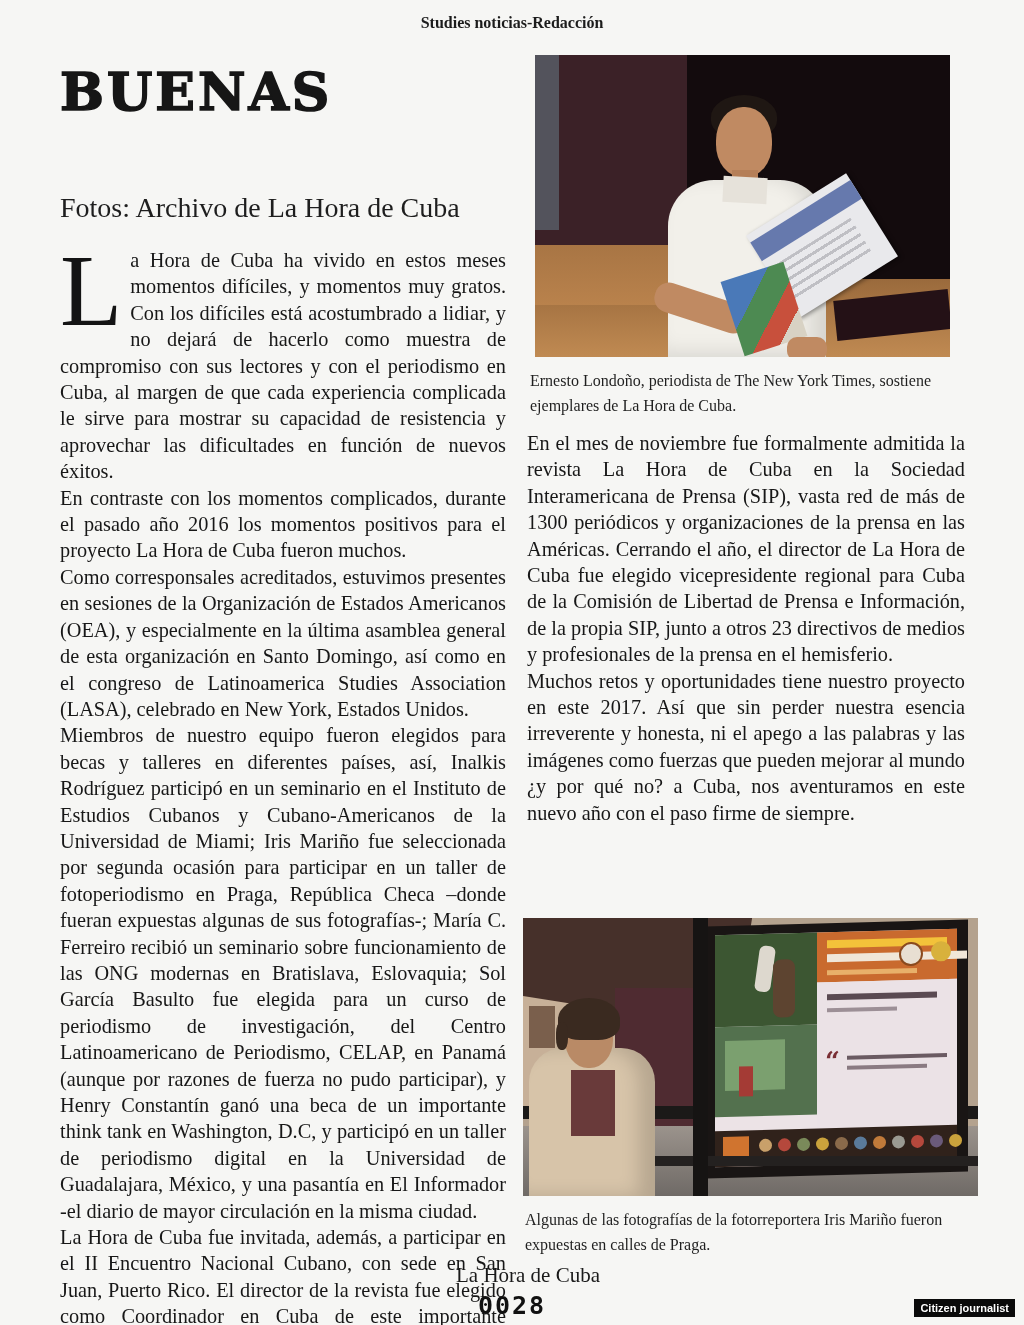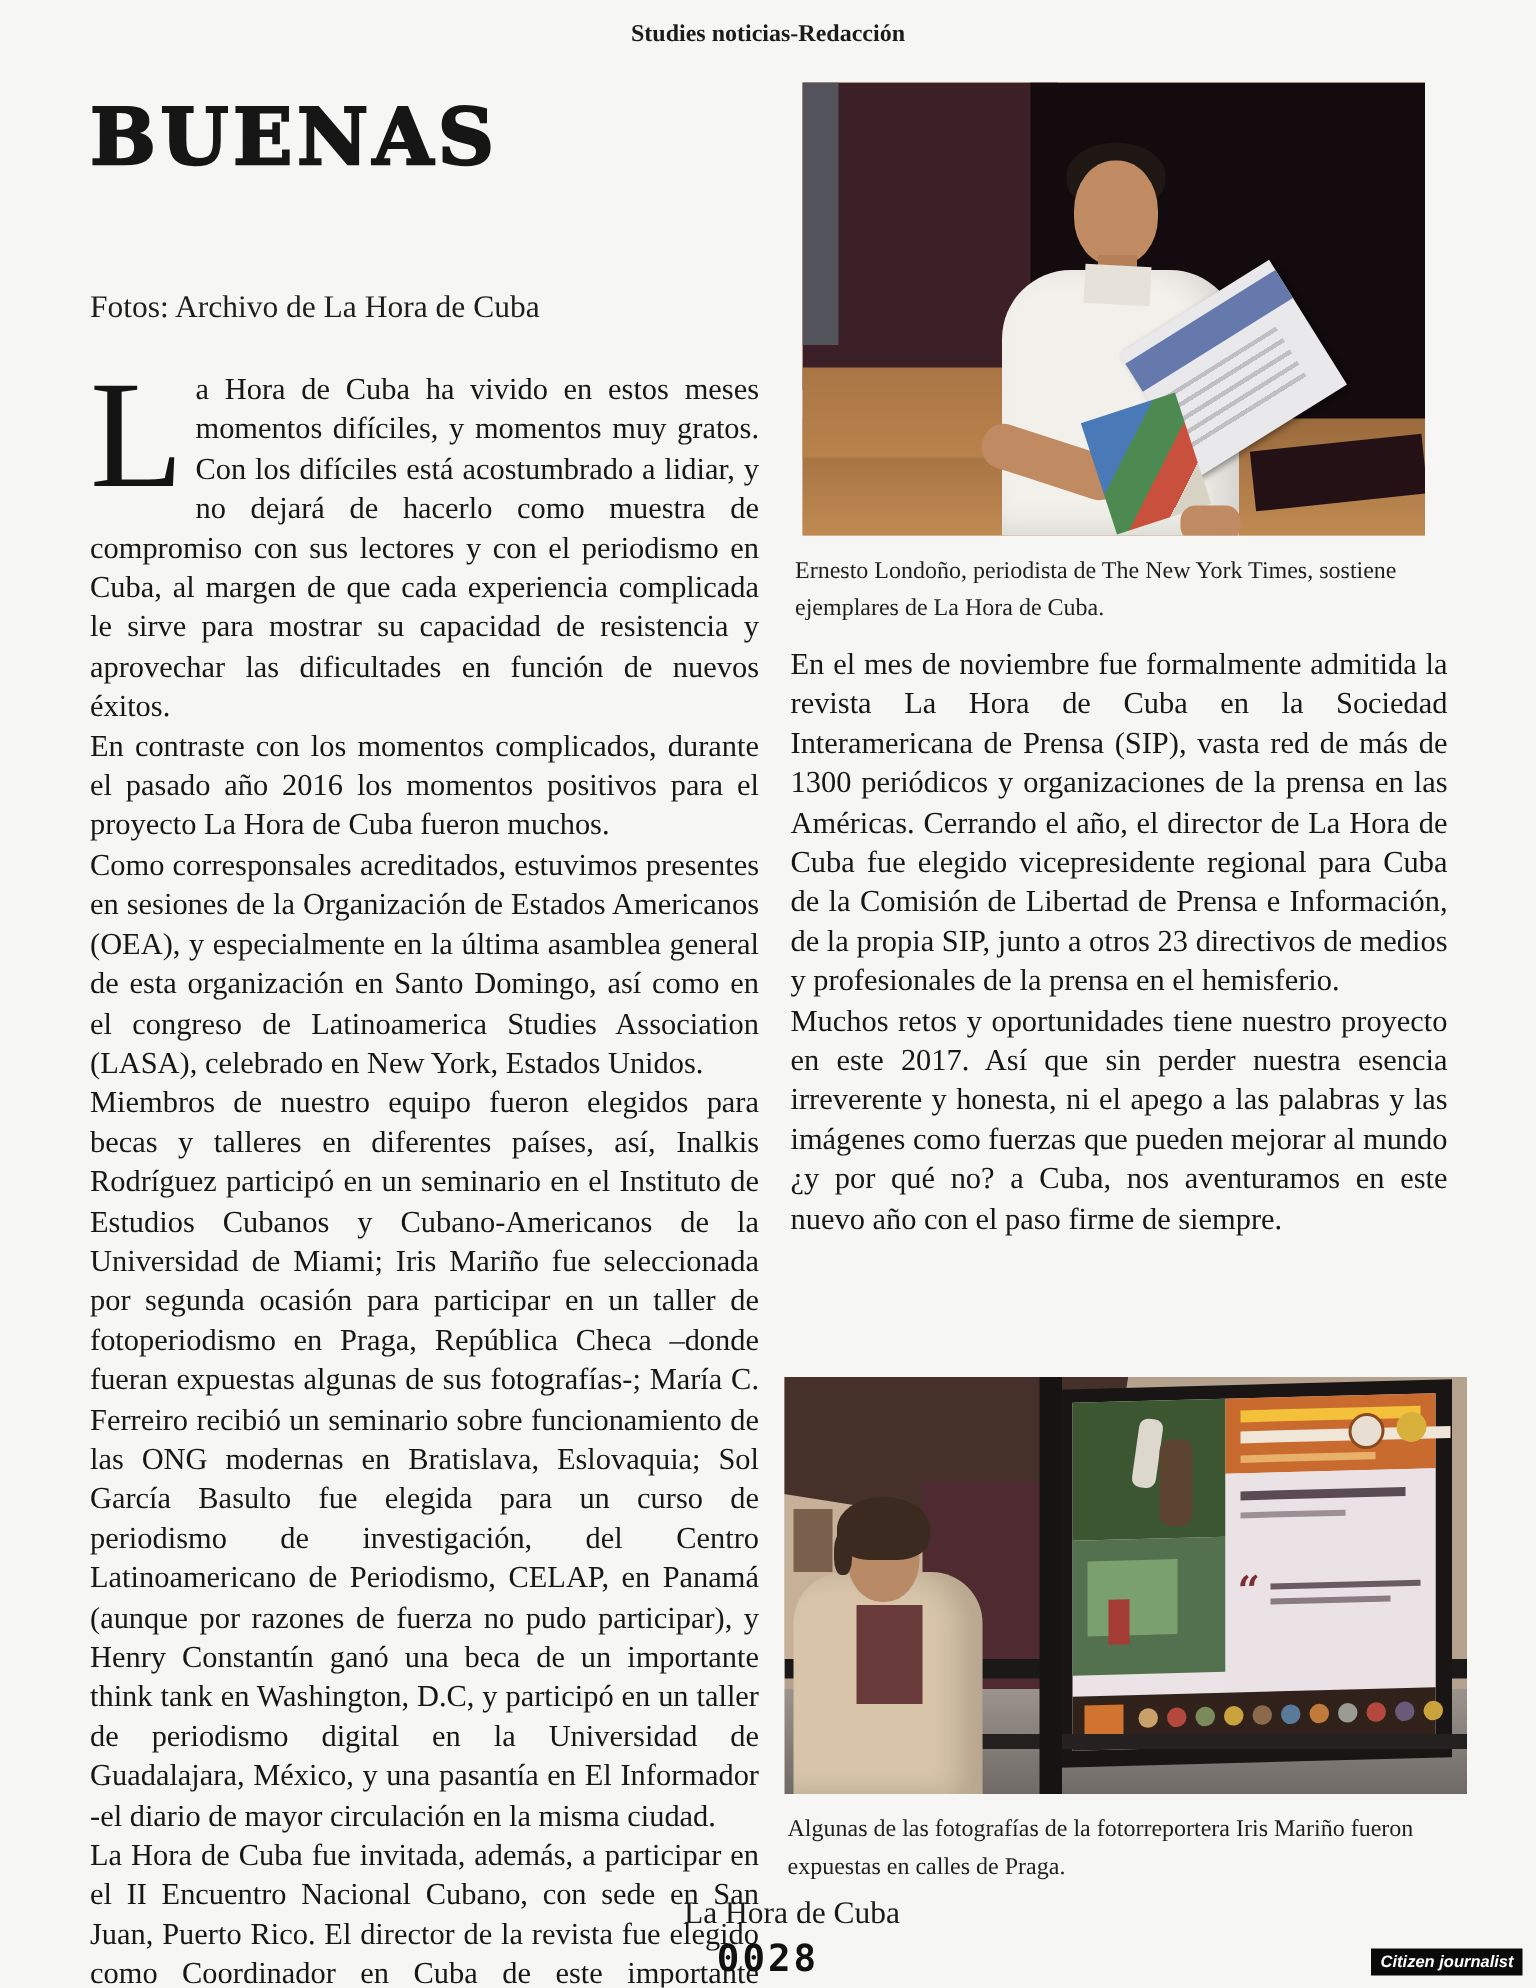--- a/index.html
+++ b/index.html
@@ -13,21 +13,21 @@
     font-size:16px;font-weight:bold;color:#1c1c1c;
   }
   .big-title{
     position:absolute;left:60px;top:58px;width:500px;
     font-family:"DejaVu Serif", serif;font-weight:bold;
     font-size:52px;line-height:67px;letter-spacing:3px;color:#161616;
     -webkit-text-stroke:1.6px #161616;
   }
   .subtitle{
     position:absolute;left:60px;top:192px;width:480px;
-    font-size:21px;color:#1e1e1e;
+    font-size:28px;color:#1e1e1e;
   }
   .col{position:absolute;text-align:justify;font-size:20.3px;line-height:26.4px;color:#171717;}
   .col p{margin:0;}
   .col-left{left:60px;top:247px;width:446px;}
   .col-right{left:527px;top:430px;width:438px;}
   .dropcap{
     float:left;font-family:"Liberation Serif",serif;
     font-size:102px;line-height:80px;padding:4px 8px 0 0;color:#141414;
   }
   .caption{
@@ -41,21 +41,20 @@
   }
   .page-number{
     position:absolute;left:0;top:1291px;width:100%;text-align:center;
     font-family:"DejaVu Sans Mono", monospace;font-weight:bold;
     font-size:25px;letter-spacing:2px;color:#111;
   }
   .credit-badge{
     position:absolute;right:9px;bottom:8px;background:#0a0a0a;color:#fff;
     font-family:"Liberation Sans", sans-serif;font-size:11px;font-weight:bold;
     padding:3px 6px;
-    font-style:italic;
   }
   
   .photo1{
     position:absolute;left:535px;top:55px;width:415px;height:302px;
     overflow:hidden;background:#b8854e;
   }
   .p1-maroon{position:absolute;left:0;top:0;width:170px;height:205px;background:#3b2127;}
   .p1-grey{position:absolute;left:0;top:0;width:24px;height:175px;background:#53535c;}
   .p1-dark{position:absolute;left:152px;top:0;width:263px;height:250px;background:#130b0d;}
   .p1-dark2{position:absolute;left:300px;top:240px;width:115px;height:40px;background:#241116;transform:rotate(-6deg);}

